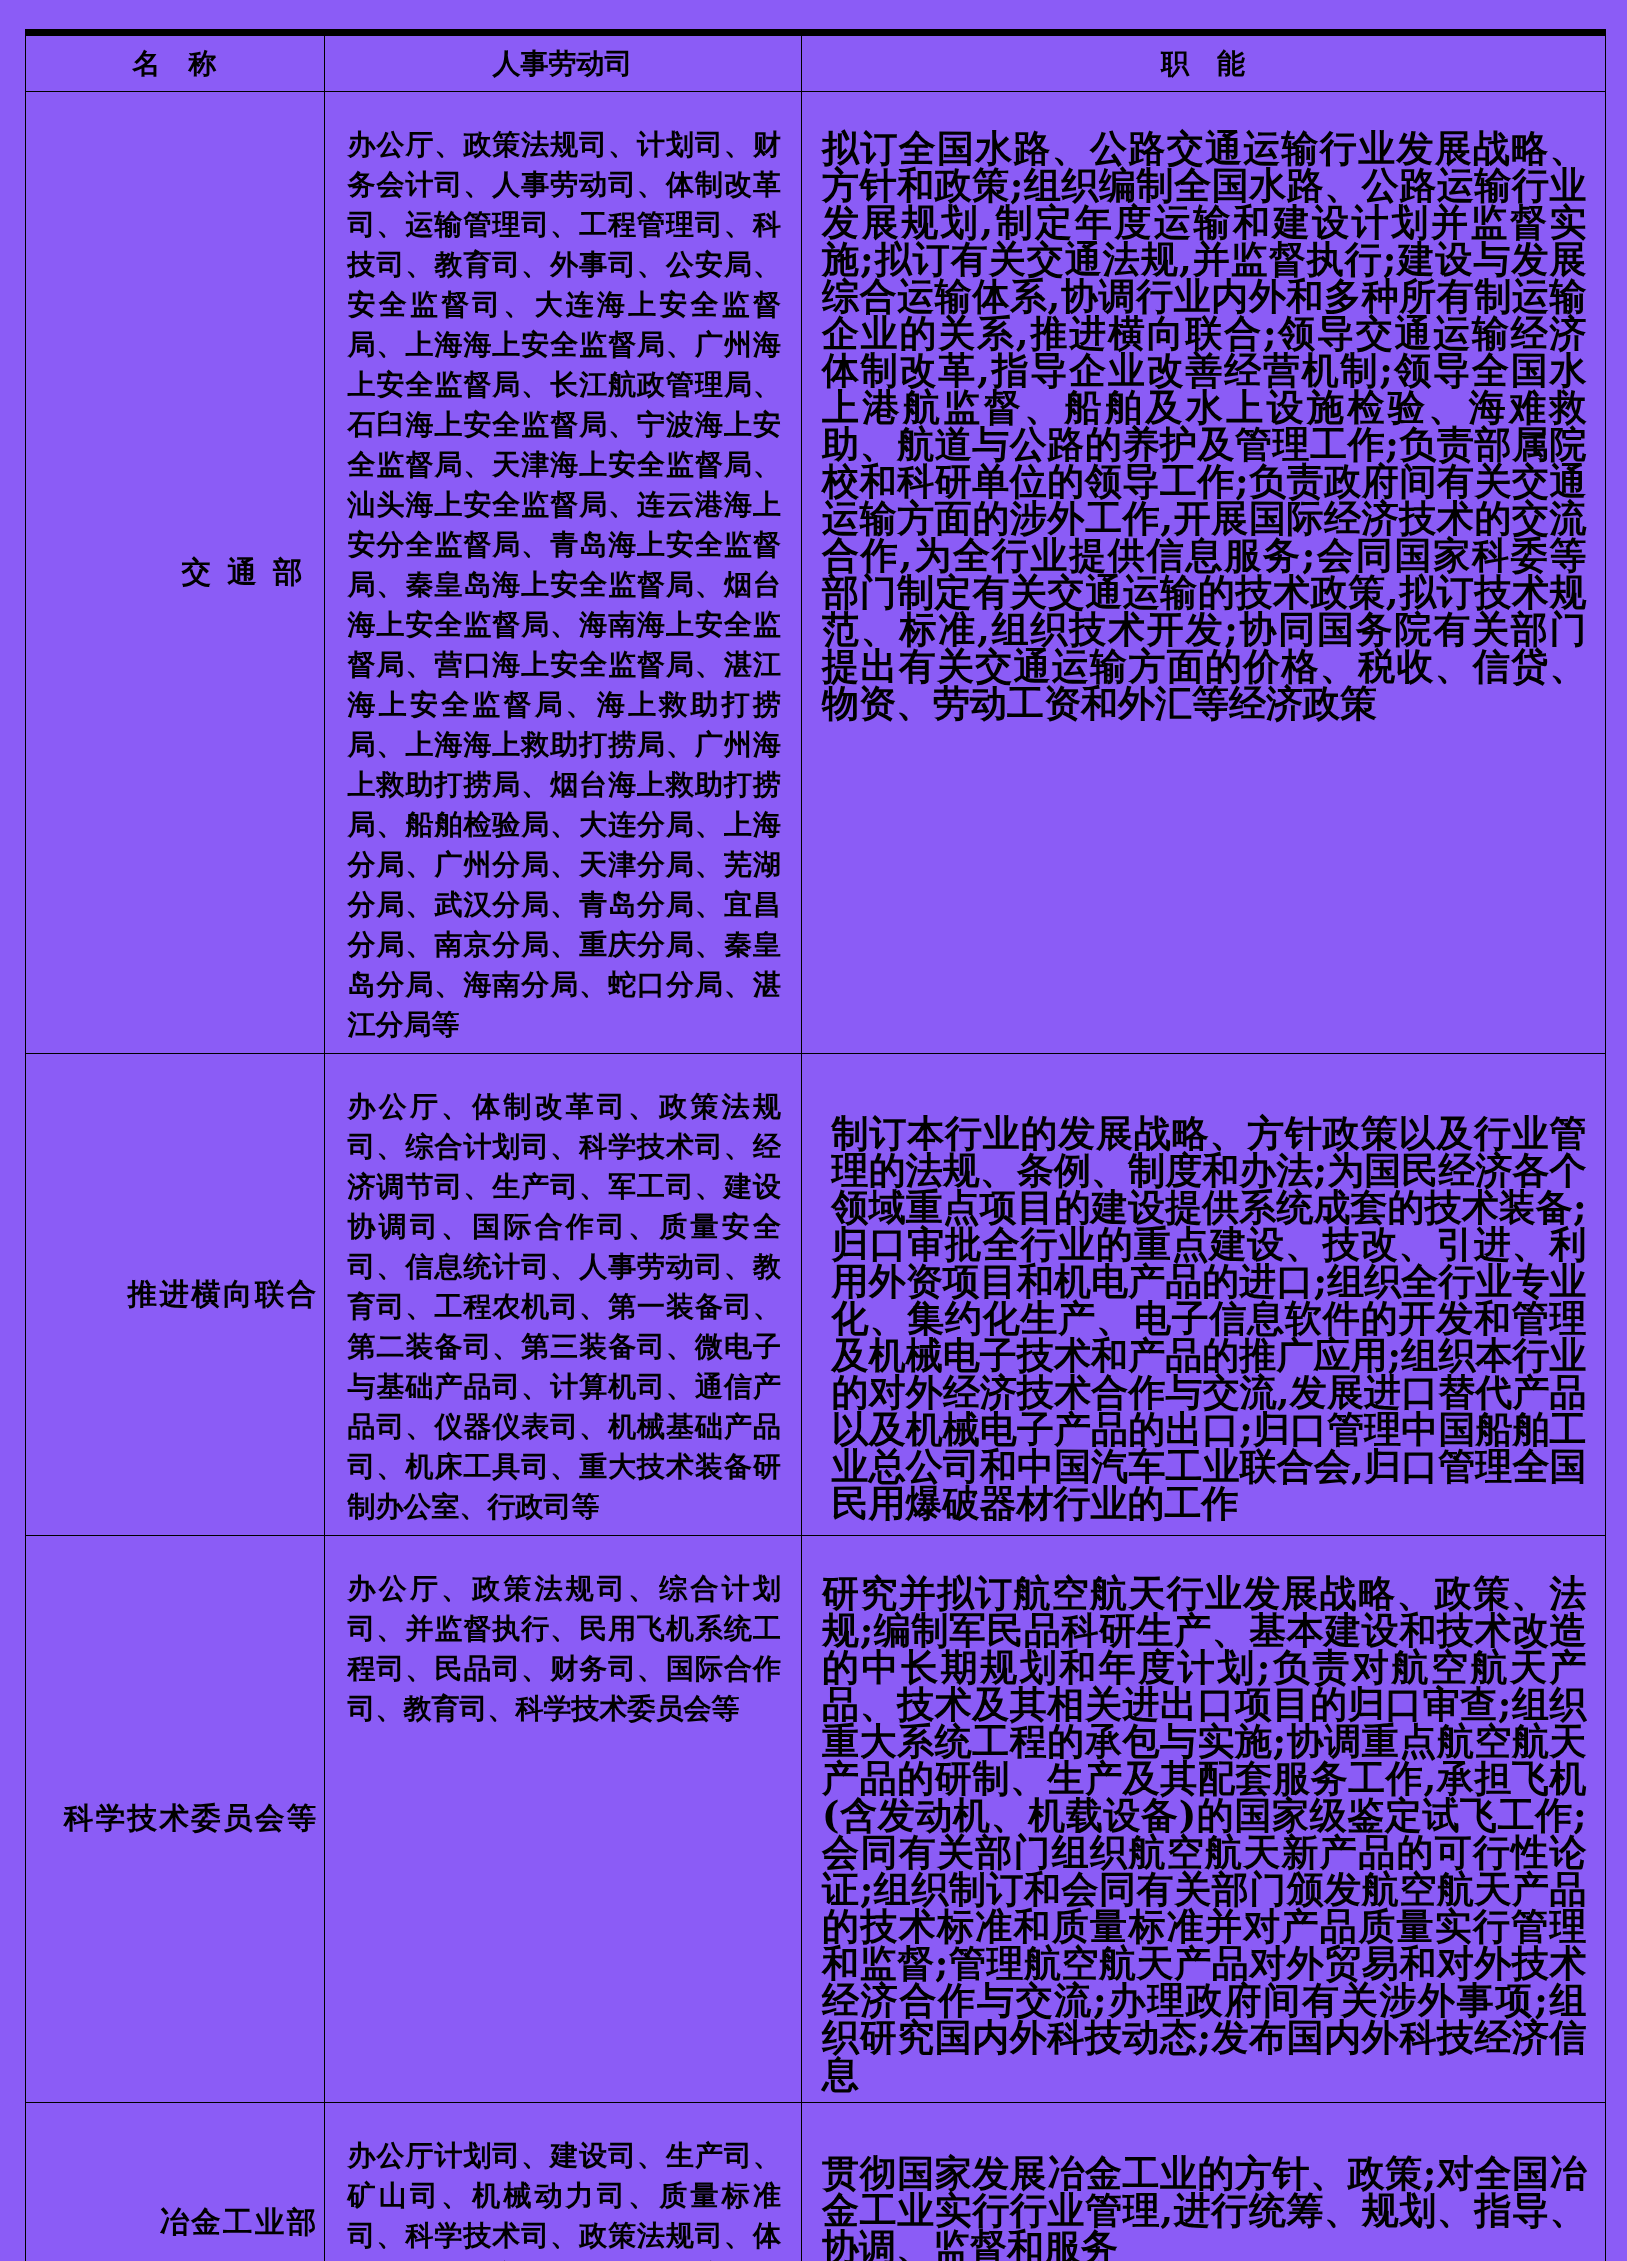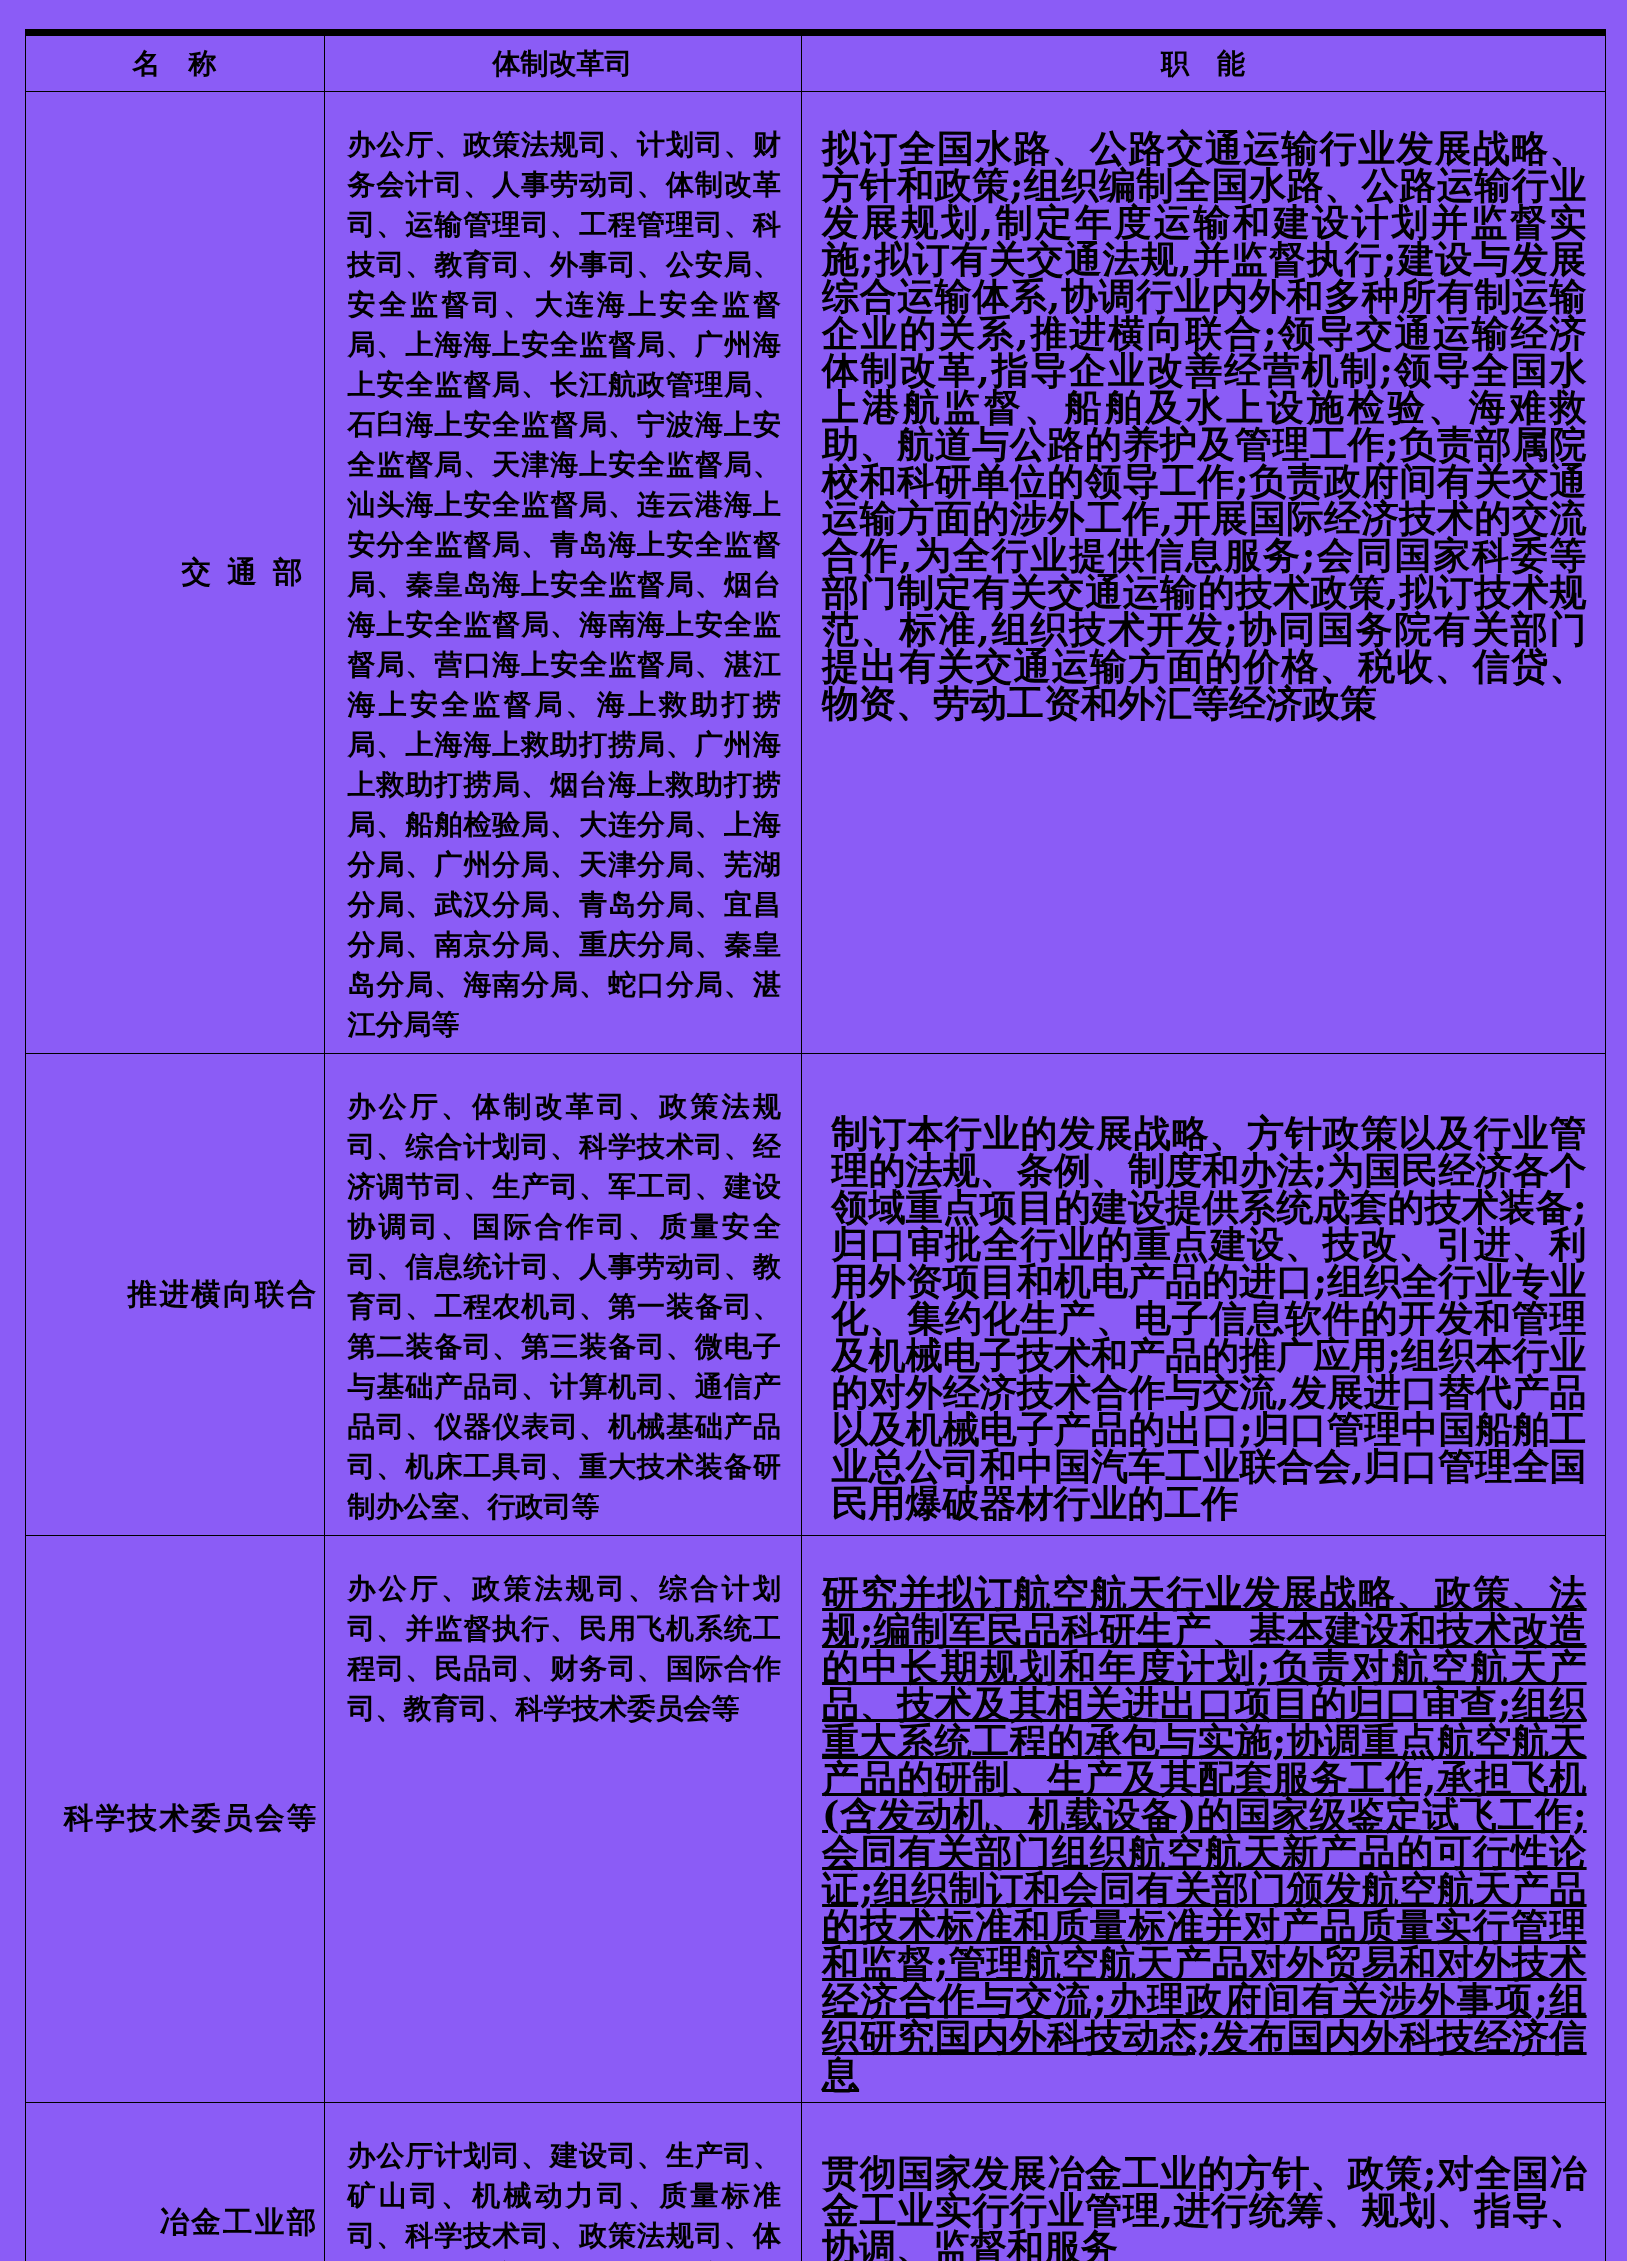--- a/index.html
+++ b/index.html
@@ -58,41 +58,41 @@
     padding: 33px 19.7px 8.2px 23px;
   }
   td.func-cell {
     font-size: 37px;
     line-height: 37px;
     text-align: justify;
     padding: 34px 18px 8.2px 20.5px;
   }
   tr.row-1 td.func-cell { padding-top: 38px; }
   tr.row-2 td.func-cell { padding-top: 61px; padding-left: 30px; }
-  tr.row-3 td.func-cell { padding-top: 39px; text-decoration: underline; }
+  tr.row-3 td.func-cell { padding-top: 39px; }
   tr.row-4 td.func-cell { padding-top: 52px; }
   tr.row-1 { height: 654px; }
   tr.row-2 { height: 354px; }
   tr.row-3 { height: 369px; }
   tr.row-4 { height: 177px; }
 </style>
 </head>
 <body>
 
 <div class="page">
   <table class="gov-table">
     <colgroup>
       <col class="c1">
       <col class="c2">
       <col class="c3">
     </colgroup>
     <thead>
       <tr class="header-row">
         <th>名　称</th>
-        <th>体制改革司</th>
+        <th>人事劳动司</th>
         <th>职　能</th>
       </tr>
     </thead>
     <tbody>
       <tr class="row-1">
         <td class="name-cell">交通部</td>
         <td class="orgs-cell">办公厅、政策法规司、计划司、财务会计司、人事劳动司、体制改革司、运输管理司、工程管理司、科技司、教育司、外事司、公安局、安全监督司、大连海上安全监督局、上海海上安全监督局、广州海上安全监督局、长江航政管理局、石臼海上安全监督局、宁波海上安全监督局、天津海上安全监督局、汕头海上安全监督局、连云港海上安分全监督局、青岛海上安全监督局、秦皇岛海上安全监督局、烟台海上安全监督局、海南海上安全监督局、营口海上安全监督局、湛江海上安全监督局、海上救助打捞局、上海海上救助打捞局、广州海上救助打捞局、烟台海上救助打捞局、船舶检验局、大连分局、上海分局、广州分局、天津分局、芜湖分局、武汉分局、青岛分局、宜昌分局、南京分局、重庆分局、秦皇岛分局、海南分局、蛇口分局、湛江分局等</td>
         <td class="func-cell">拟订全国水路、公路交通运输行业发展战略、方针和政策;组织编制全国水路、公路运输行业发展规划,制定年度运输和建设计划并监督实施;拟订有关交通法规,并监督执行;建设与发展综合运输体系,协调行业内外和多种所有制运输企业的关系,推进横向联合;领导交通运输经济体制改革,指导企业改善经营机制;领导全国水上港航监督、船舶及水上设施检验、海难救助、航道与公路的养护及管理工作;负责部属院校和科研单位的领导工作;负责政府间有关交通运输方面的涉外工作,开展国际经济技术的交流合作,为全行业提供信息服务;会同国家科委等部门制定有关交通运输的技术政策,拟订技术规范、标准,组织技术开发;协同国务院有关部门提出有关交通运输方面的价格、税收、信贷、物资、劳动工资和外汇等经济政策</td>
       </tr>
       <tr class="row-2">

